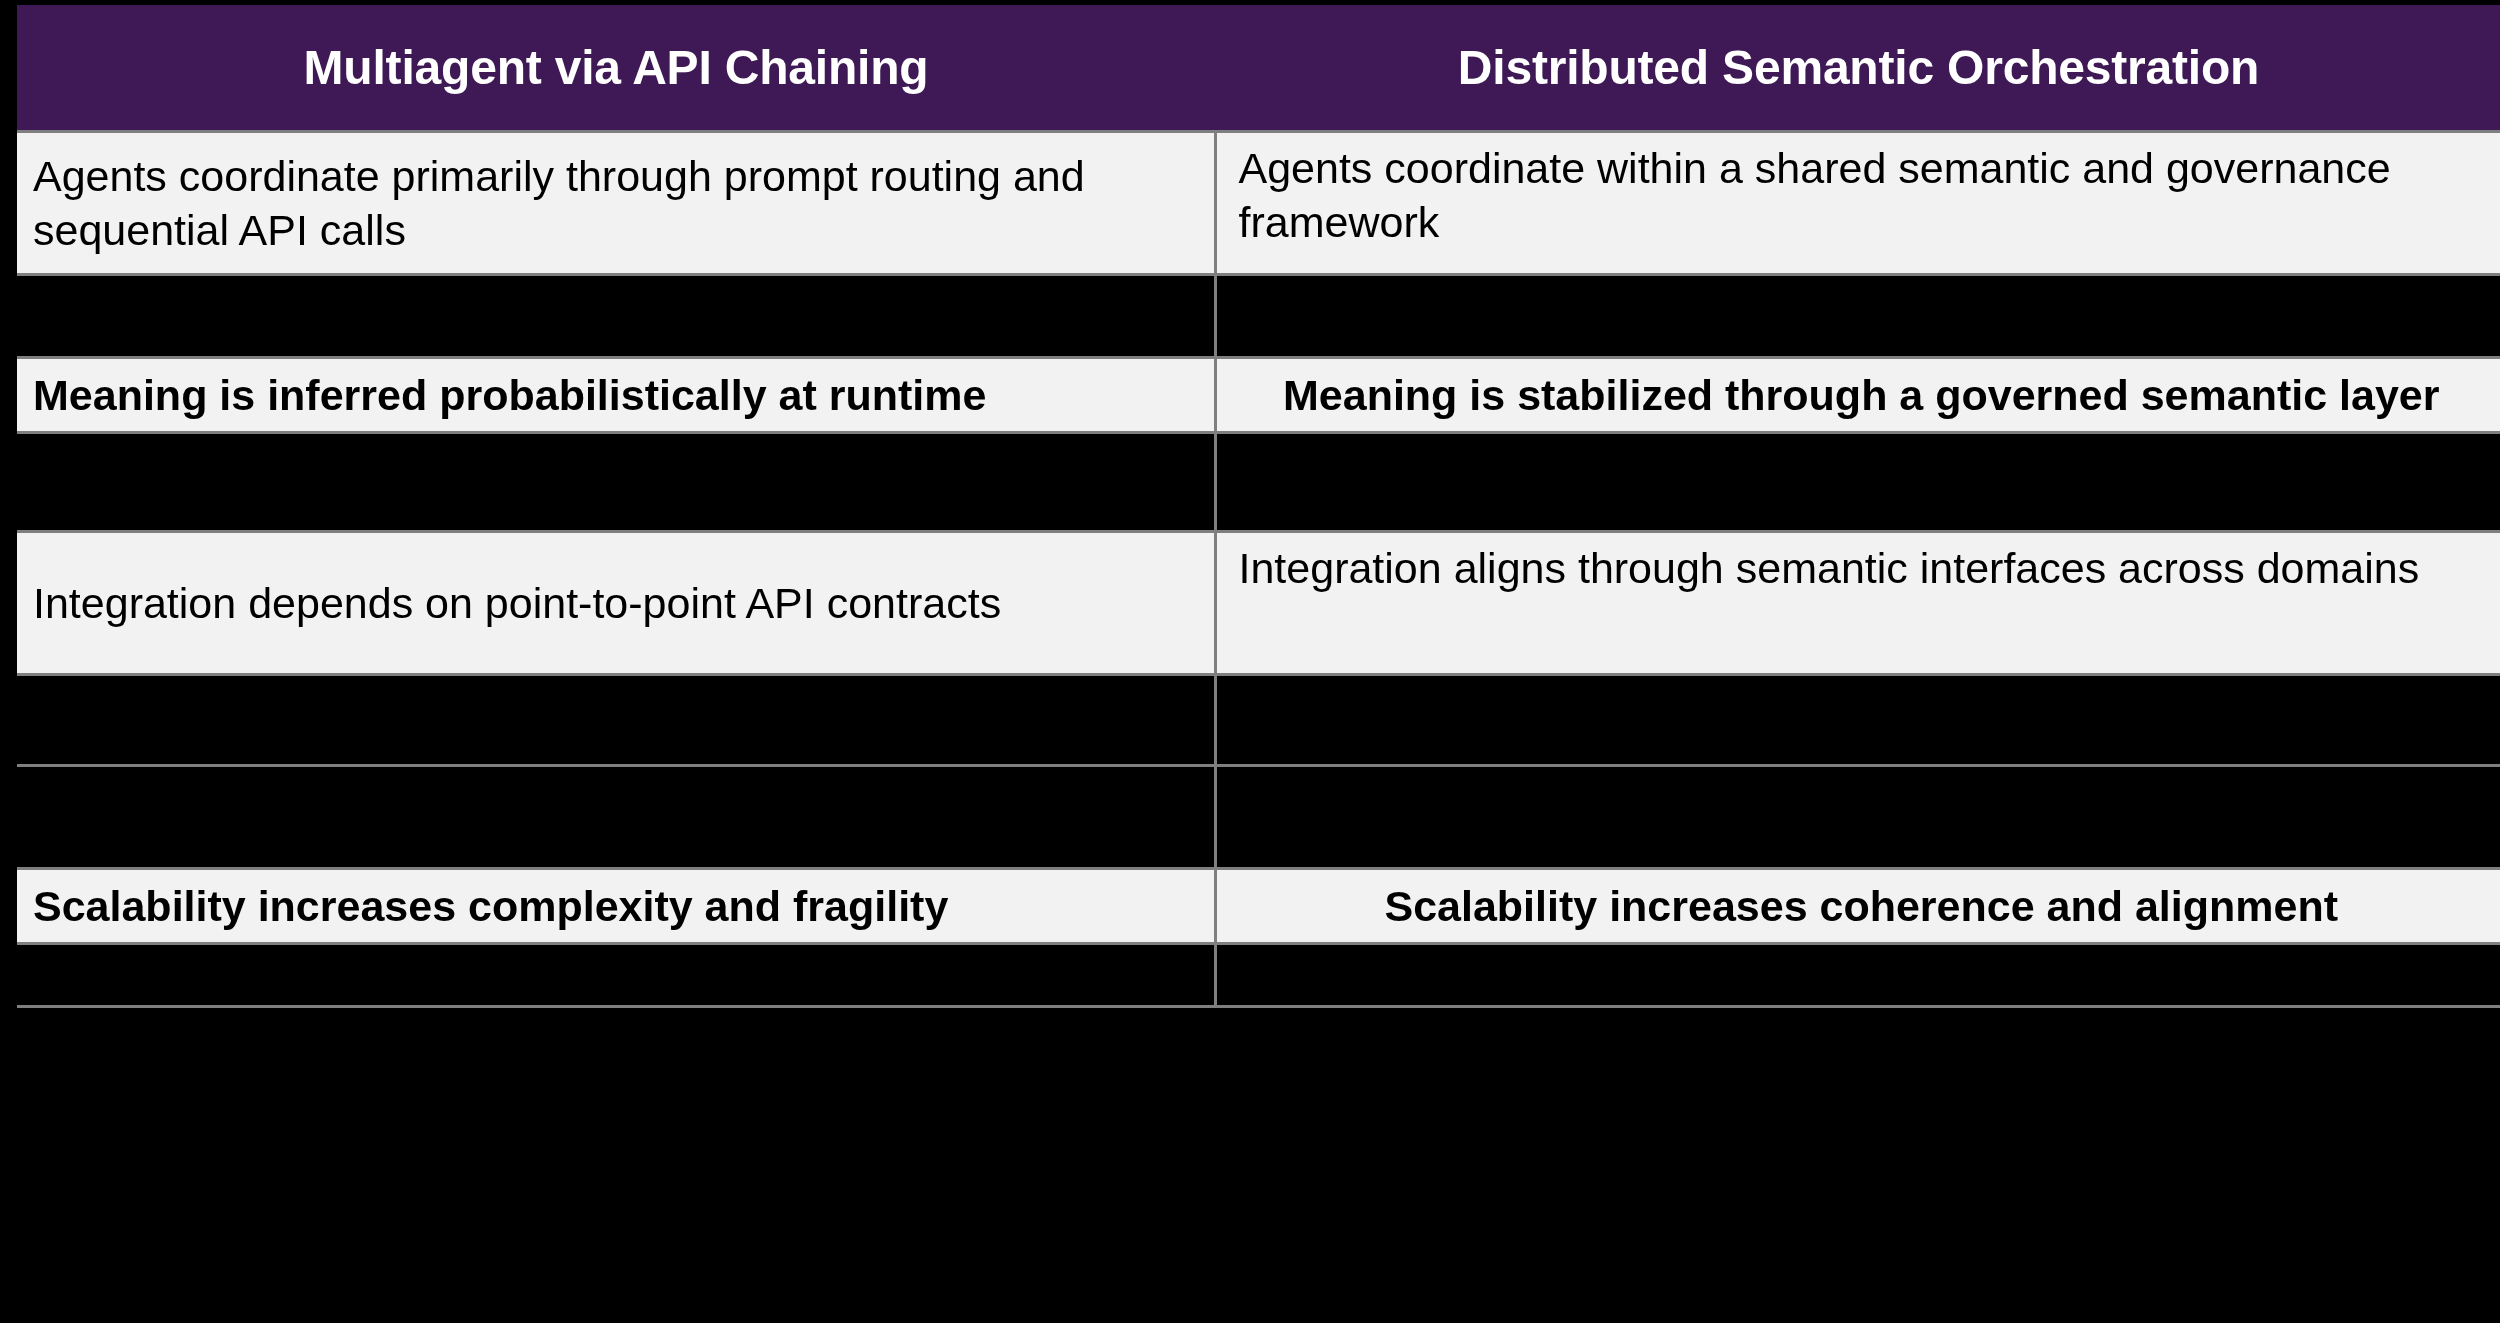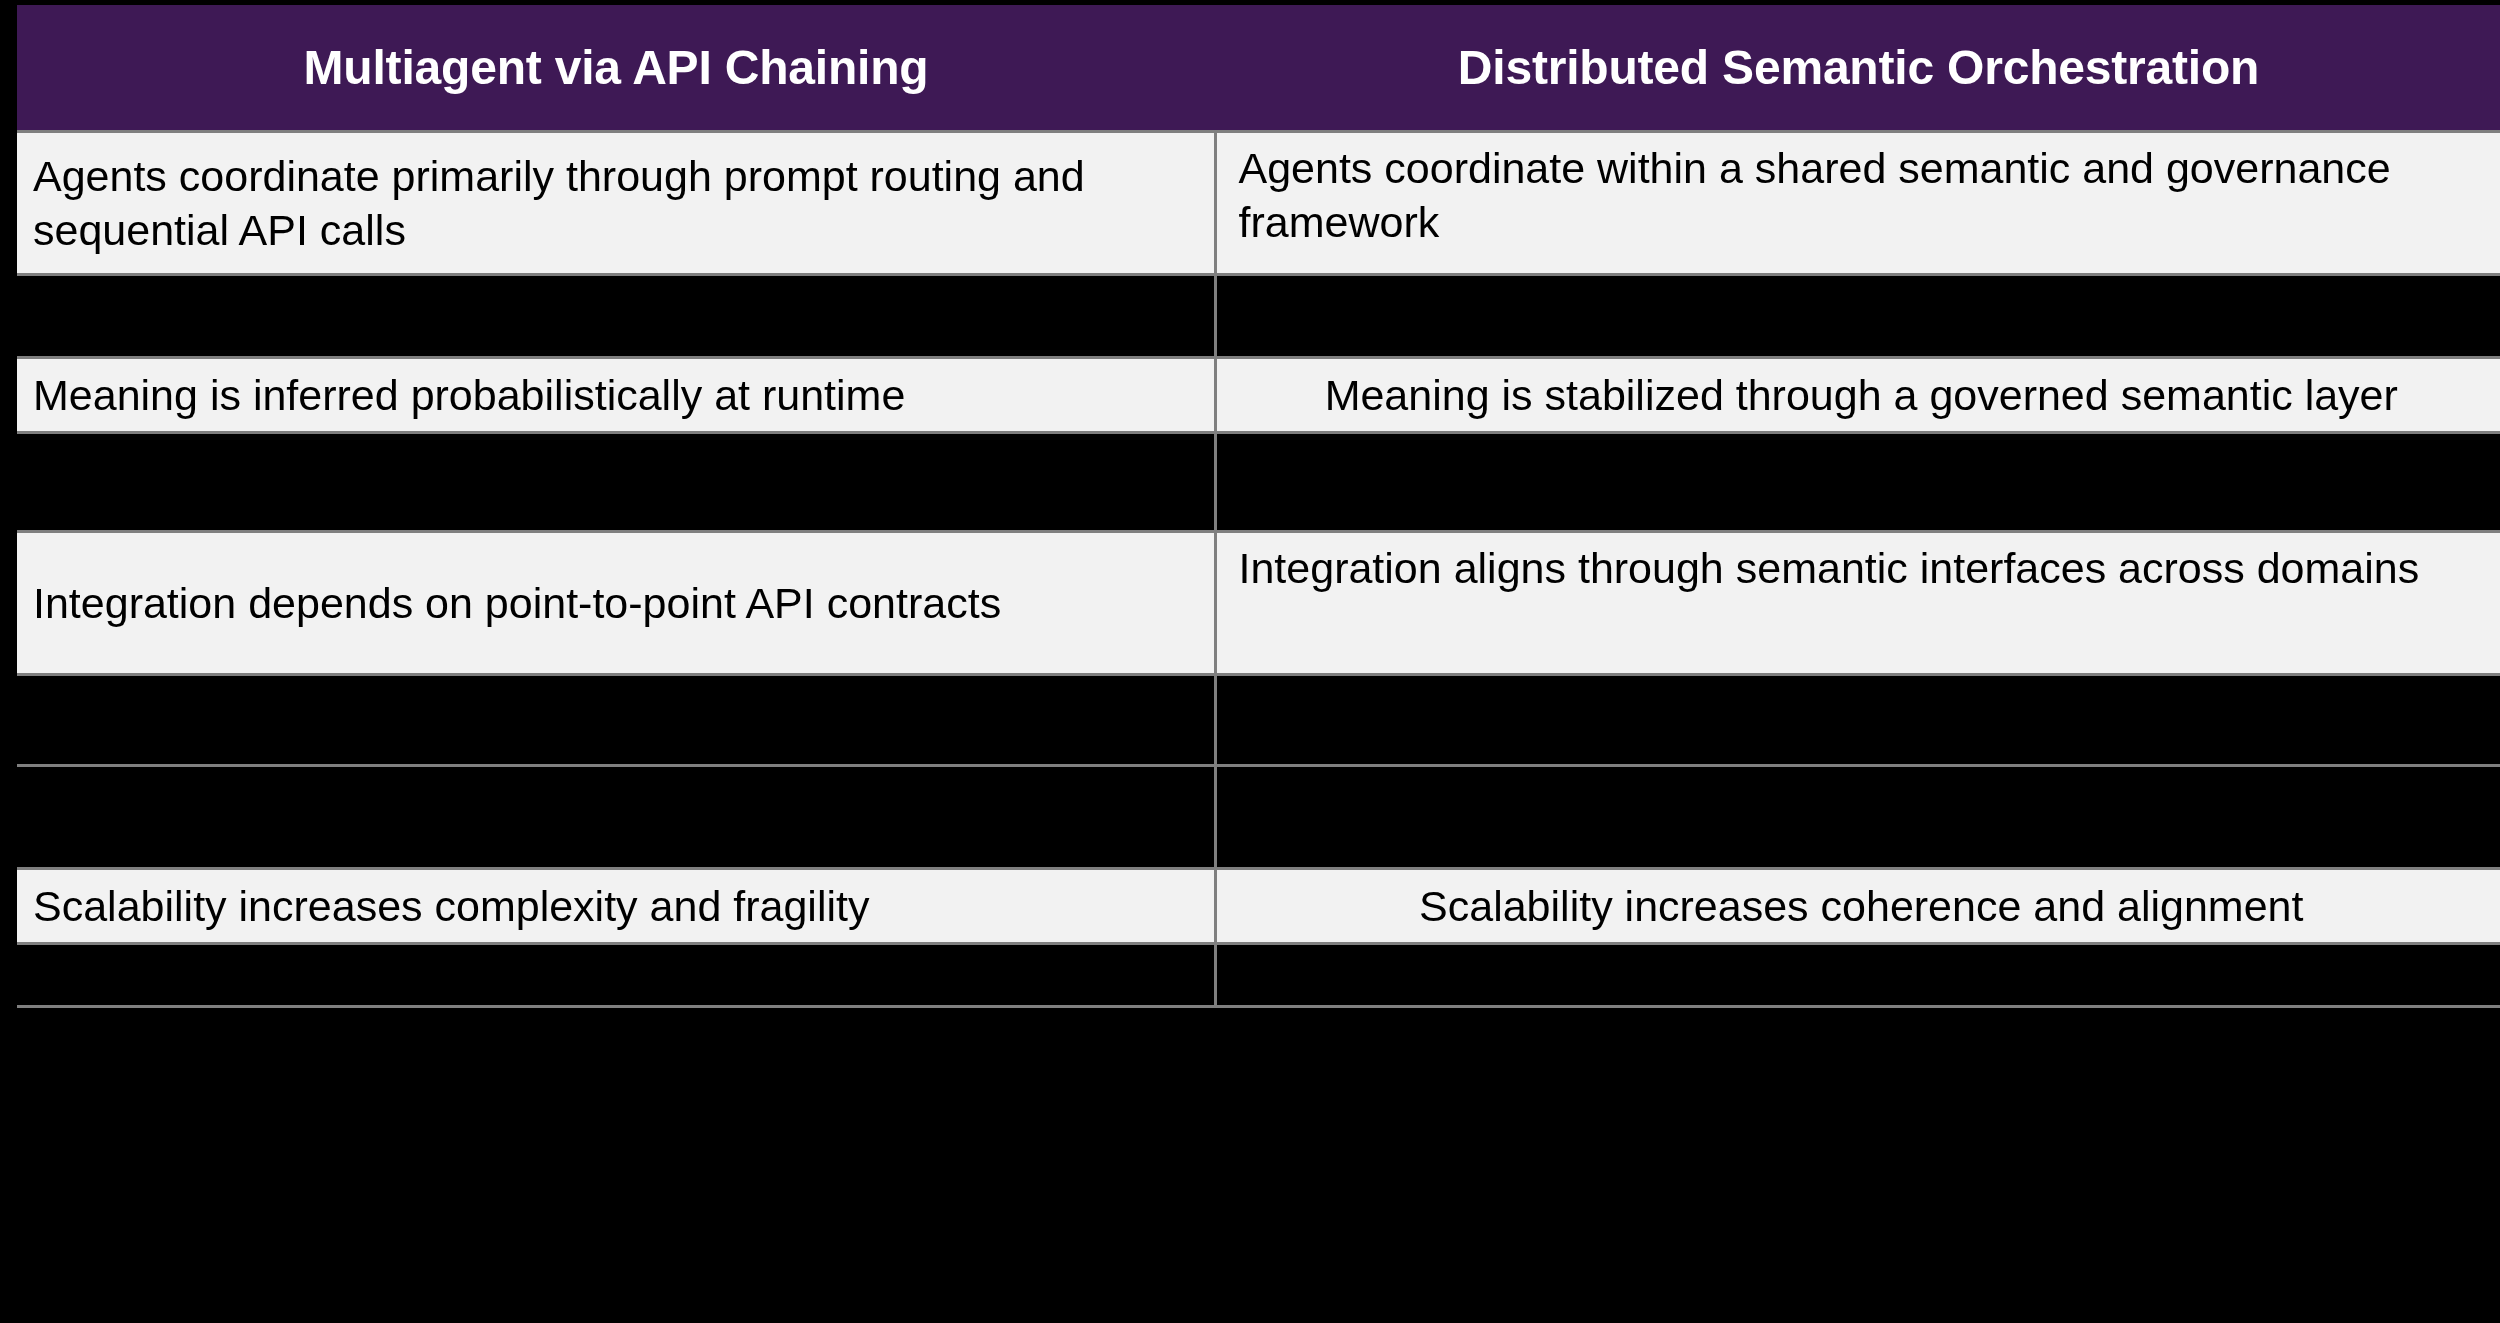--- a/index.html
+++ b/index.html
@@ -71,21 +71,21 @@
     padding-left: 22px;
     vertical-align: top;
   }
   tr.text-row.single-line td.cell-right {
     vertical-align: middle;
     text-align: center;
   }
 
   
   tr.text-row.tall td { height: 124px; }
-  tr.text-row.short td { height: 56px; }
+  tr.text-row.short td { height: 56px; font-weight: bold; }
 
   
   tr.spacer-row td {
     background: #000000;
     border-top: 3px solid #7F7F7F;
     border-bottom: 3px solid #7F7F7F;
     padding: 0;
   }
   tr.spacer-row td.cell-left {
     border-right: 3px solid #7F7F7F;

